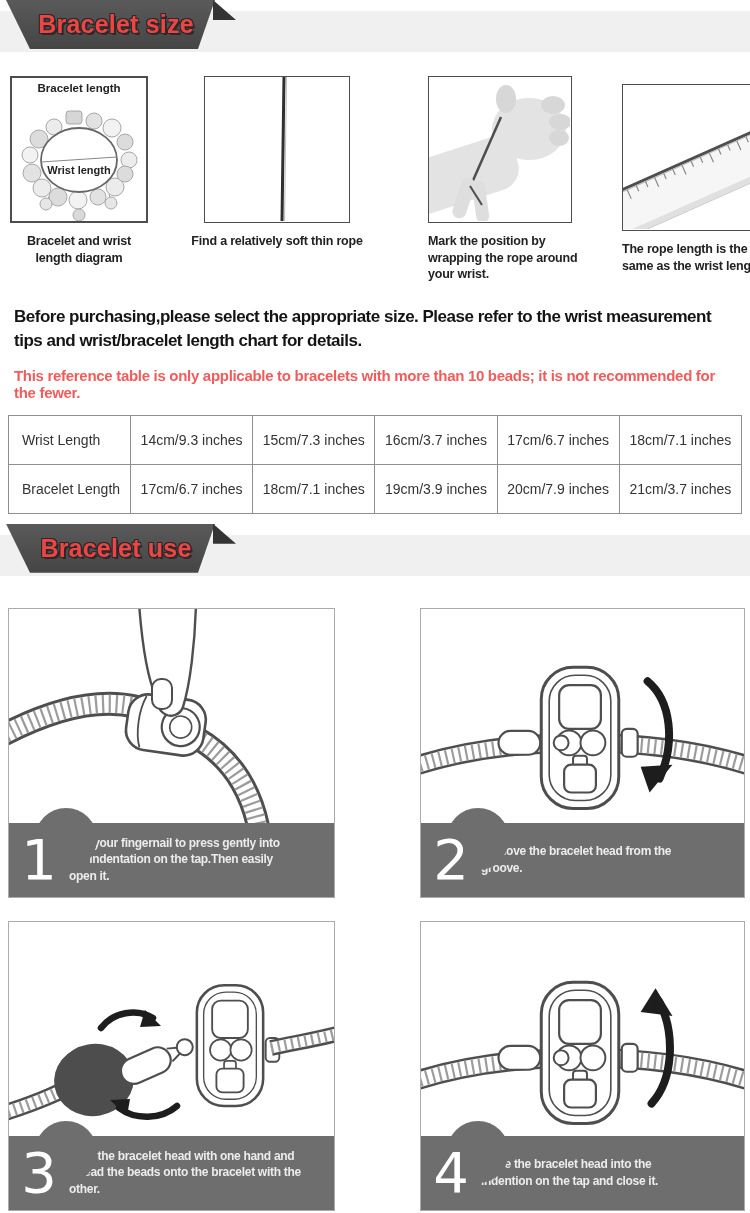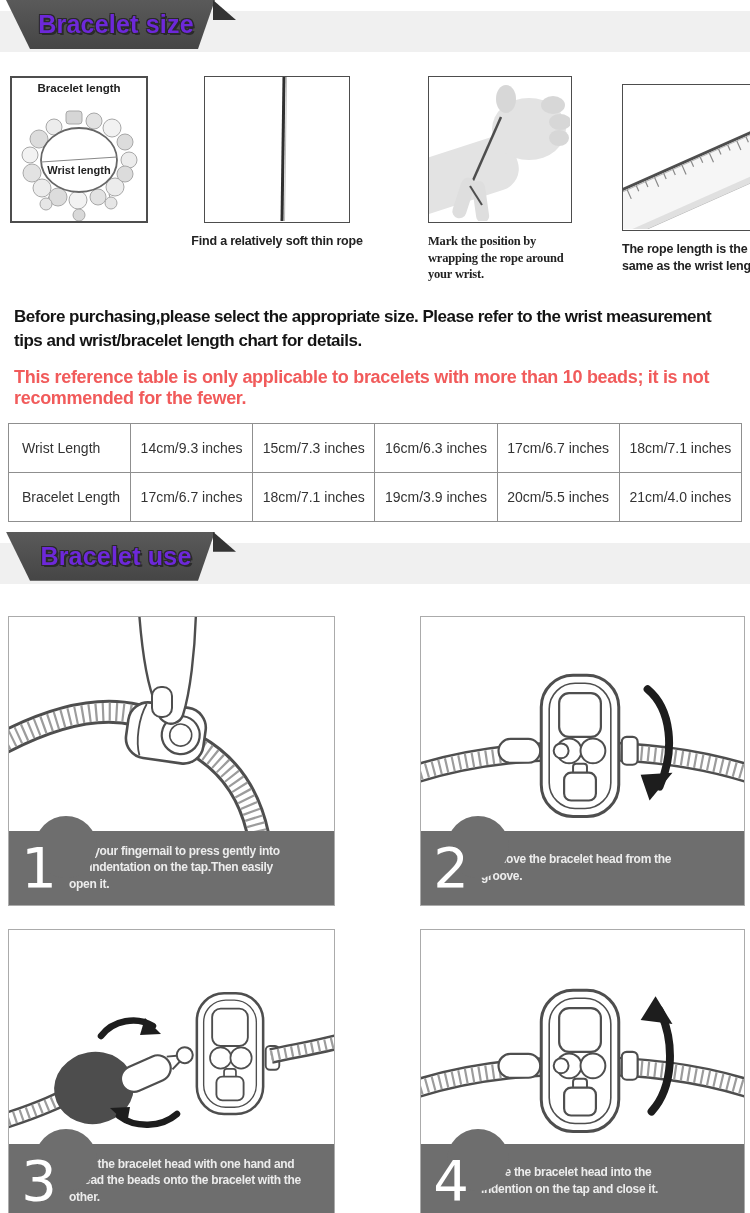--- a/index.html
+++ b/index.html
@@ -21,37 +21,37 @@
     clip-path:polygon(6px 0, 215px 0, 198px 100%, 30px 100%);
   }
   .banner-fold {
     position:absolute; left:213px; top:0; width:23px; height:20px; background:#343434;
     -webkit-clip-path:polygon(0 0, 100% 100%, 0 100%);
     clip-path:polygon(0 0, 100% 100%, 0 100%);
   }
   .banner-label {
     position:absolute; left:30px; top:0; width:172px; height:49px;
     display:flex; align-items:center; justify-content:center;
-    color:#6d28d9; font-size:25px; font-weight:800; letter-spacing:.2px;
+    color:#ef4444; font-size:25px; font-weight:800; letter-spacing:.2px;
     text-shadow:2px 2px 0 #2a2a2a, -1px -1px 0 #2a2a2a, 1px -1px 0 #2a2a2a, -1px 1px 0 #2a2a2a;
   }
 
   
   .size-panels { display:flex; margin-top:20px; }
   .size-col { flex:0 0 auto; }
   .mbox { background:#fff; border:2px solid #4d4d4d; position:relative; overflow:hidden; }
   .mbox svg { display:block; }
   .box-label-top { position:absolute; left:0; right:0; top:4px; text-align:center; font-size:11.5px; font-weight:700; color:#222; }
   .box-label-inner { position:absolute; left:0; right:0; top:86px; text-align:center; font-size:11px; font-weight:700; color:#222; }
   .mcaption { margin-top:10px; font-size:12.5px; font-weight:700; color:#222; line-height:1.32; letter-spacing:-0.2px; }
   .cap-center { text-align:center; }
 
   
   .intro { margin:22px 14px 0 14px; font-size:17px; font-weight:700; letter-spacing:-0.5px; line-height:1.45; color:#141414; }
-  .note  { margin:13px 14px 0 14px; font-size:18px; font-weight:700; letter-spacing:-0.3px; color:#f15b5b; }
+  .note  { margin:13px 14px 0 14px; font-size:15px; font-weight:700; letter-spacing:-0.3px; color:#f15b5b; }
 
   
   table.size-table { margin:14px 8px 0 8px; width:734px; border-collapse:collapse; table-layout:fixed; background:#fff; }
   table.size-table td { border:1px solid #8f8f8f; height:49px; font-size:14px; color:#333; text-align:center; }
   table.size-table td.rowhead { width:122px; text-align:left; padding-left:13px; }
 
   .banner-wrap.second { margin-top:10px;text-align:right; }
 
   
   .steps { padding:28px 5px 0 8px; }
@@ -118,33 +118,35 @@
           <circle cx="34" cy="126" r="6" fill="#e6e6e6"></circle>
           <circle cx="67" cy="137" r="6" fill="#d9d9d9"></circle>
           <circle cx="99" cy="125" r="6" fill="#e6e6e6"></circle>
         </g>
         <ellipse cx="67" cy="82" rx="38" ry="32" fill="rgba(255,255,255,0.85)" stroke="#666" stroke-width="1.8"></ellipse>
         <line x1="29" y1="84" x2="105" y2="79" stroke="#888" stroke-width="1.2"></line>
       </svg>
       <div class="box-label-top">Bracelet length</div>
       <div class="box-label-inner">Wrist length</div>
     </div>
+    <div class="mcaption cap-center pre" style="width:138px;">Bracelet and wrist
+length diagram</div>
   </div>
 
   <div class="size-col" style="margin-left:56px; width:166px;">
     <div class="mbox" style="width:146px; height:147px; border-width:1.5px;">
       <svg width="143" height="144" viewBox="0 0 143 144">
         <line x1="79" y1="0" x2="77" y2="144" stroke="#2f2f2f" stroke-width="3"></line>
         <line x1="81.5" y1="0" x2="79.5" y2="144" stroke="#bdbdbd" stroke-width="1"></line>
       </svg>
     </div>
     <div class="mcaption cap-center" style="width:212px; margin-left:-33px;">Find a relatively soft thin rope</div>
   </div>
 
-  <div class="size-col" style="margin-left:58px; width:144px;font-family:Liberation Serif, serif;">
+  <div class="size-col" style="margin-left:58px; width:144px;">
     <div class="mbox" style="width:144px; height:147px; border-width:1.5px;">
       <svg width="141" height="144" viewBox="0 0 141 144">
         <g fill="#e3e3e3">
           <rect x="-35" y="75" width="125" height="54" rx="22" transform="rotate(-18 20 100)"></rect>
           <ellipse cx="100" cy="52" rx="37" ry="31"></ellipse>
           <ellipse cx="124" cy="28" rx="12" ry="9" fill="#d7d7d7"></ellipse>
           <ellipse cx="131" cy="45" rx="11" ry="8" fill="#d7d7d7"></ellipse>
           <ellipse cx="130" cy="61" rx="10" ry="8" fill="#d7d7d7"></ellipse>
           <ellipse cx="77" cy="22" rx="10" ry="14" fill="#d7d7d7"></ellipse>
         </g>
@@ -180,31 +182,31 @@
 <div class="intro pre">Before purchasing,please select the appropriate size. Please refer to the wrist measurement
 tips and wrist/bracelet length chart for details.</div>
 <div class="note">This reference table is only applicable to bracelets with more than 10 beads; it is not recommended for the fewer.</div>
 
 <table class="size-table">
   <tbody>
     <tr>
       <td class="rowhead">Wrist Length</td>
       <td>14cm/9.3 inches</td>
       <td>15cm/7.3 inches</td>
-      <td>16cm/6.3 inches</td>
+      <td>16cm/3.7 inches</td>
       <td>17cm/6.7 inches</td>
       <td>18cm/7.1 inches</td>
     </tr>
     <tr>
       <td class="rowhead">Bracelet Length</td>
       <td>17cm/6.7 inches</td>
       <td>18cm/7.1 inches</td>
       <td>19cm/3.9 inches</td>
-      <td>20cm/5.5 inches</td>
-      <td>21cm/4.0 inches</td>
+      <td>20cm/7.9 inches</td>
+      <td>21cm/3.7 inches</td>
     </tr>
   </tbody>
 </table>
 
 <div class="banner-wrap second">
   <div class="banner-band"></div>
   <div class="banner">
     <div class="banner-shape"></div>
     <div class="banner-fold"></div>
     <div class="banner-label">Bracelet use</div>

